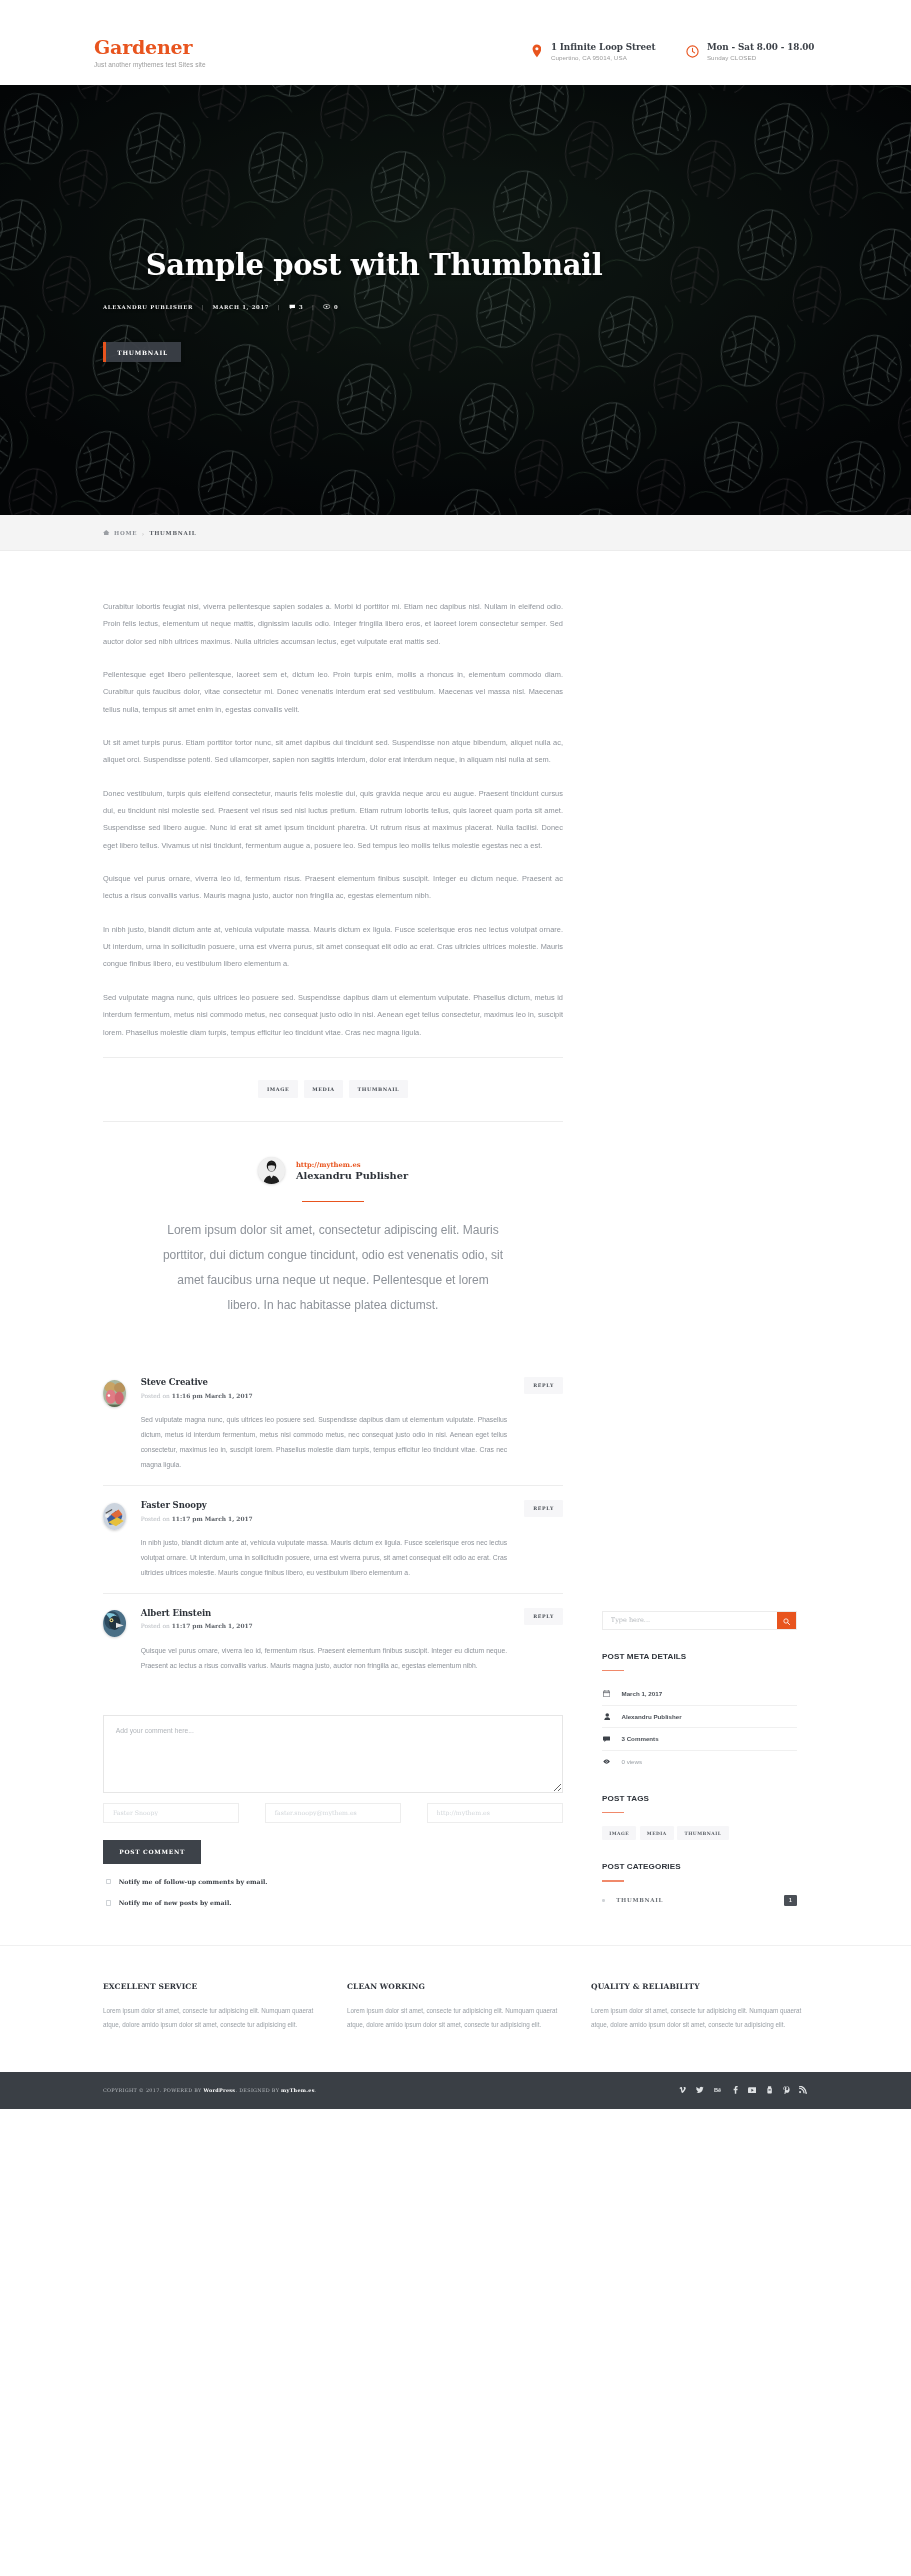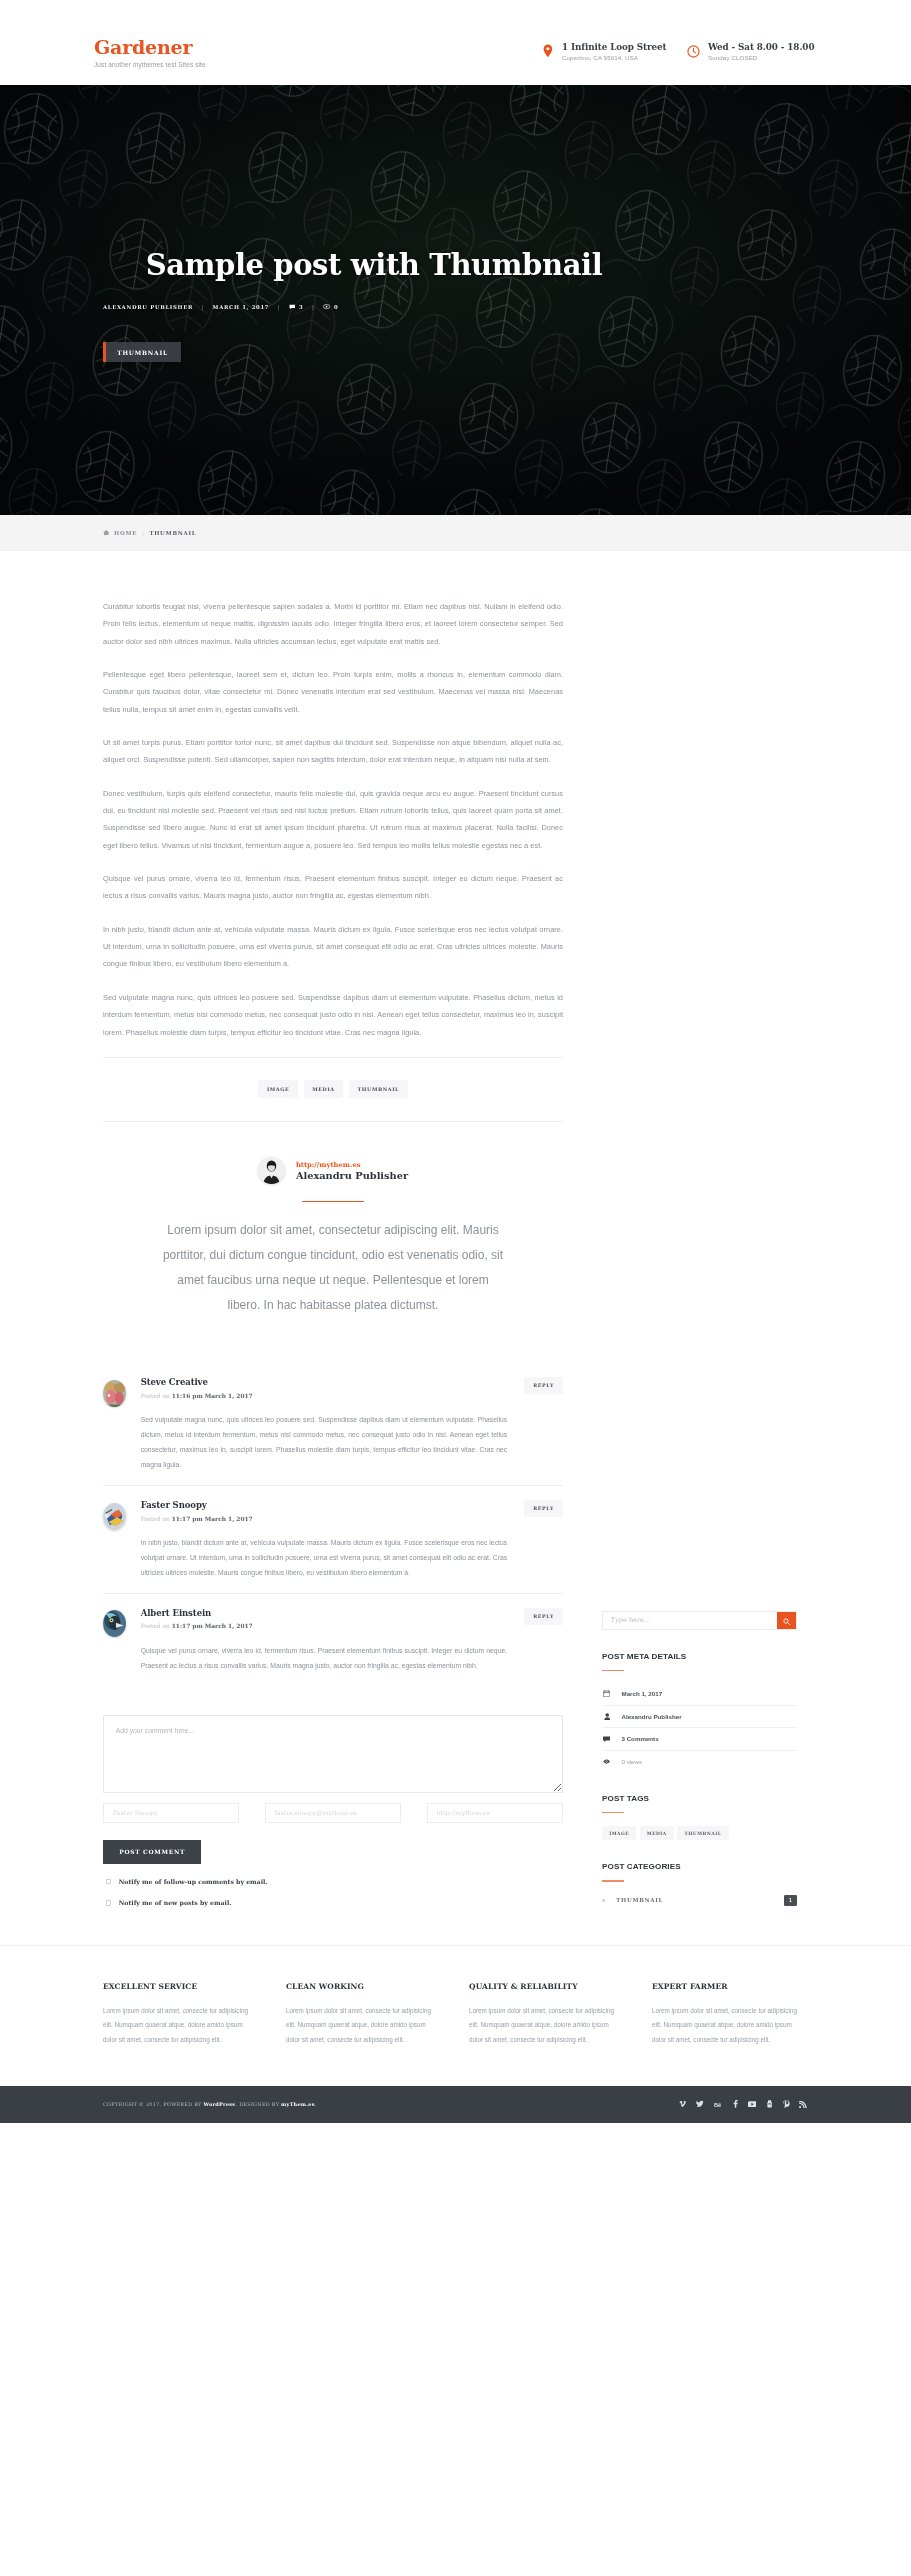--- a/index.html
+++ b/index.html
@@ -23,21 +23,21 @@
     color:#e8541e;
     letter-spacing:-0.2px;
     line-height:1;
   }
   .brand-tag {
     font-size:6.5px;
     color:#9a9a9a;
     margin-top:4.6px;
     letter-spacing:0.1px;
   }
-  .topinfo { margin-left:auto; display:flex; align-items:flex-end; gap:20px; padding-right:2.6px; }
+  .topinfo { margin-left:auto; display:flex; align-items:flex-end; gap:30px; padding-right:2.6px; }
   .info-block { display:flex; align-items:center; gap:7.2px; }
   .info-ico { width:14.3px; height:19.5px; flex:0 0 14.3px; display:flex; align-items:center; justify-content:center; }
   .info-txt .t1 {
     font-family:"DejaVu Serif", serif;
     font-weight:bold;
     font-size:8.8px;
     color:#3d4249;
     line-height:1.25;
     letter-spacing:-0.1px;
   }
@@ -403,21 +403,21 @@
         </span>
       </div>
       <div class="info-block">
         <span class="info-ico">
           <svg width="13" height="13" viewBox="0 0 20 20">
               <circle cx="10" cy="10" r="8.6" fill="none" stroke="#e8541e" stroke-width="1.7"></circle>
               <path d="M10 5.2V10l3.3 2.1" fill="none" stroke="#e8541e" stroke-width="1.6" stroke-linecap="round"></path>
             </svg>
         </span>
         <span class="info-txt">
-          <span class="t1">Wed - Sat 8.00 - 18.00</span>
+          <span class="t1">Mon - Sat 8.00 - 18.00</span>
           <span class="t2" style="display:block">Sunday CLOSED</span>
         </span>
       </div>
     </div>
   </div>
 </div>
 
 <div class="hero">
   <div class="hero-bg">
     <svg width="911" height="430" viewBox="0 0 1400 660" preserveAspectRatio="xMidYMid slice" style="display:block">
@@ -705,24 +705,20 @@
       <p>Lorem ipsum dolor sit amet, consecte tur adipisicing elit. Numquam quaerat atque, dolore amido ipsum dolor sit amet, consecte tur adipisicing elit.</p>
     </div>
     <div class="fcol">
       <h4>CLEAN WORKING</h4>
       <p>Lorem ipsum dolor sit amet, consecte tur adipisicing elit. Numquam quaerat atque, dolore amido ipsum dolor sit amet, consecte tur adipisicing elit.</p>
     </div>
     <div class="fcol">
       <h4>QUALITY &amp; RELIABILITY</h4>
       <p>Lorem ipsum dolor sit amet, consecte tur adipisicing elit. Numquam quaerat atque, dolore amido ipsum dolor sit amet, consecte tur adipisicing elit.</p>
     </div>
-    <div class="fcol">
-      <h4>EXPERT FARMER</h4>
-      <p>Lorem ipsum dolor sit amet, consecte tur adipisicing elit. Numquam quaerat atque, dolore amido ipsum dolor sit amet, consecte tur adipisicing elit.</p>
-    </div>
   </div>
 </div>
 
 <div class="footer-bot">
   <div class="fb-inner">
     <div class="copy"><span>COPYRIGHT © 2017. POWERED BY </span><b>WordPress</b><span>. DESIGNED BY </span><b>myThem.es</b><span>.</span></div>
     <div class="socials">
       <span>
           <svg width="7.8" height="7.8" viewBox="0 0 14 14">
             <path d="M1 3.4c1.2-1.3 2.6-2 3.5-1.6.9.4 1.2 1.7 1.3 3.1.1 1.7.1 3.5.7 3.5.5 0 1.6-1.6 2.3-3.2.7-1.6-.3-2.2-1.2-1.9.7-2 4.3-2.6 4.6.4.2 2.2-2.7 6.4-4.7 8.1-1.3 1.1-2.5.7-3-.8C3.9 9 3.5 6.4 3.1 5.5c-.3-.8-.9-.4-1.4.1z" fill="#dfe2e4"></path>

